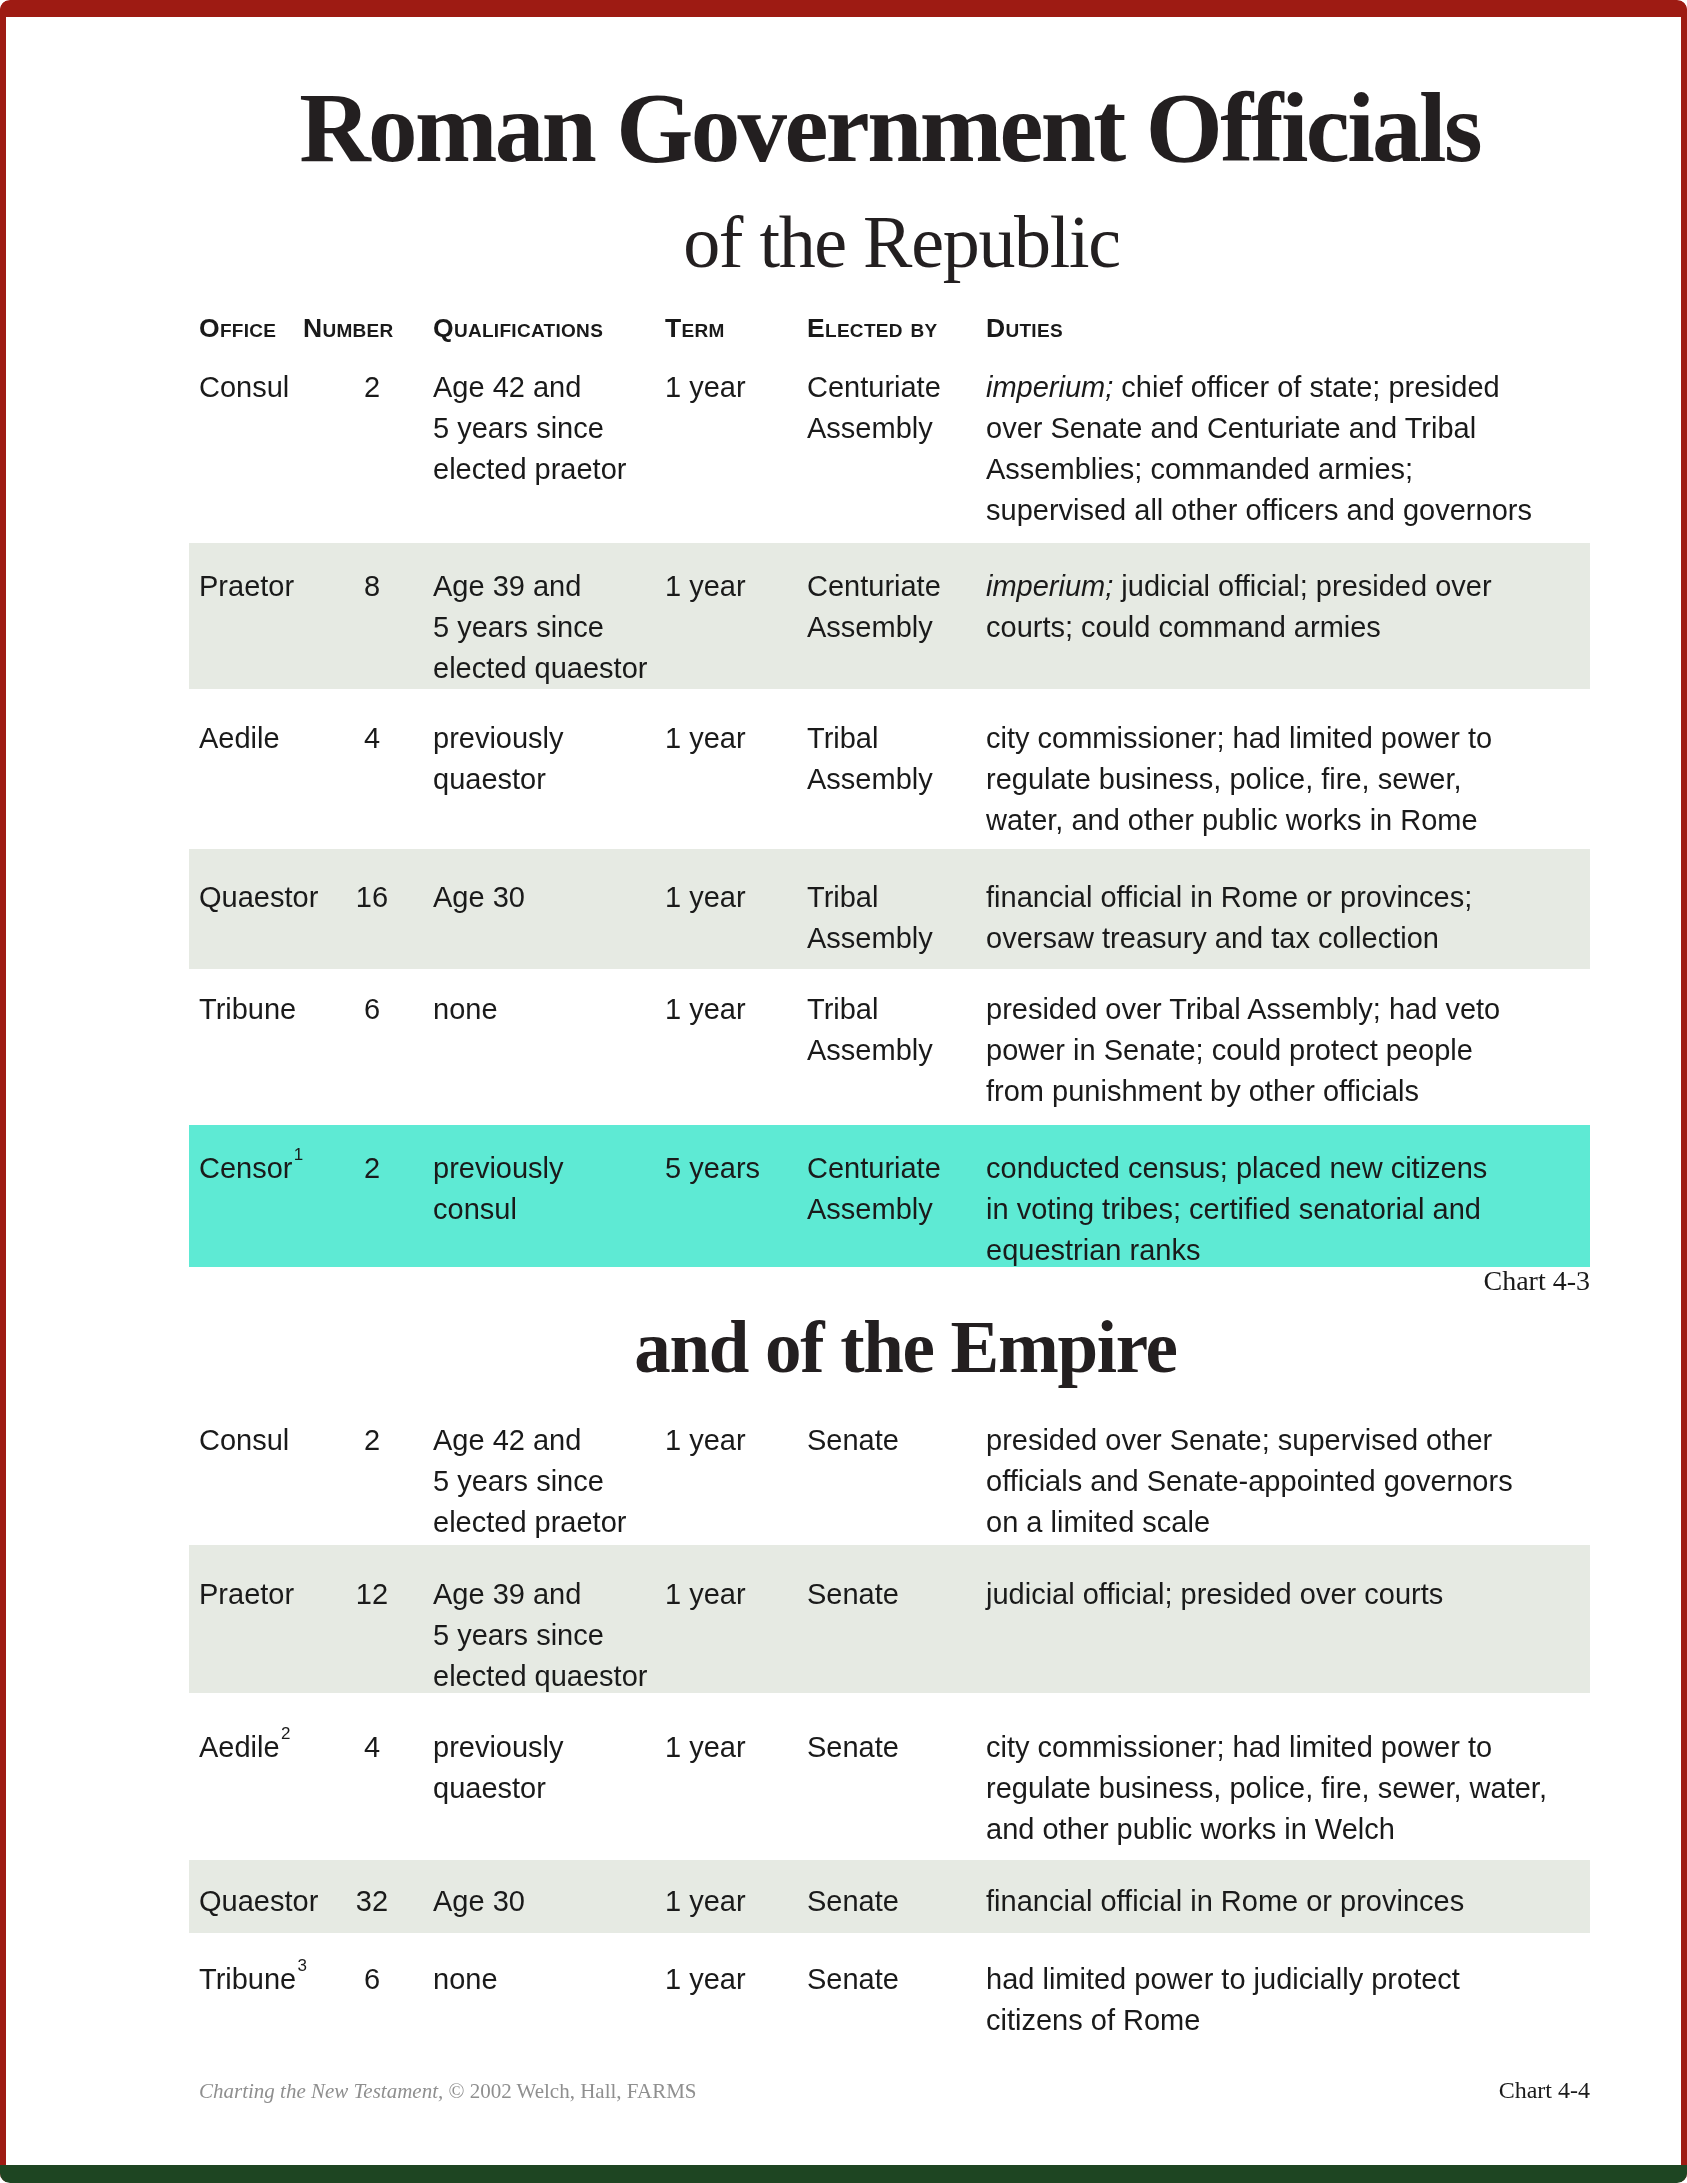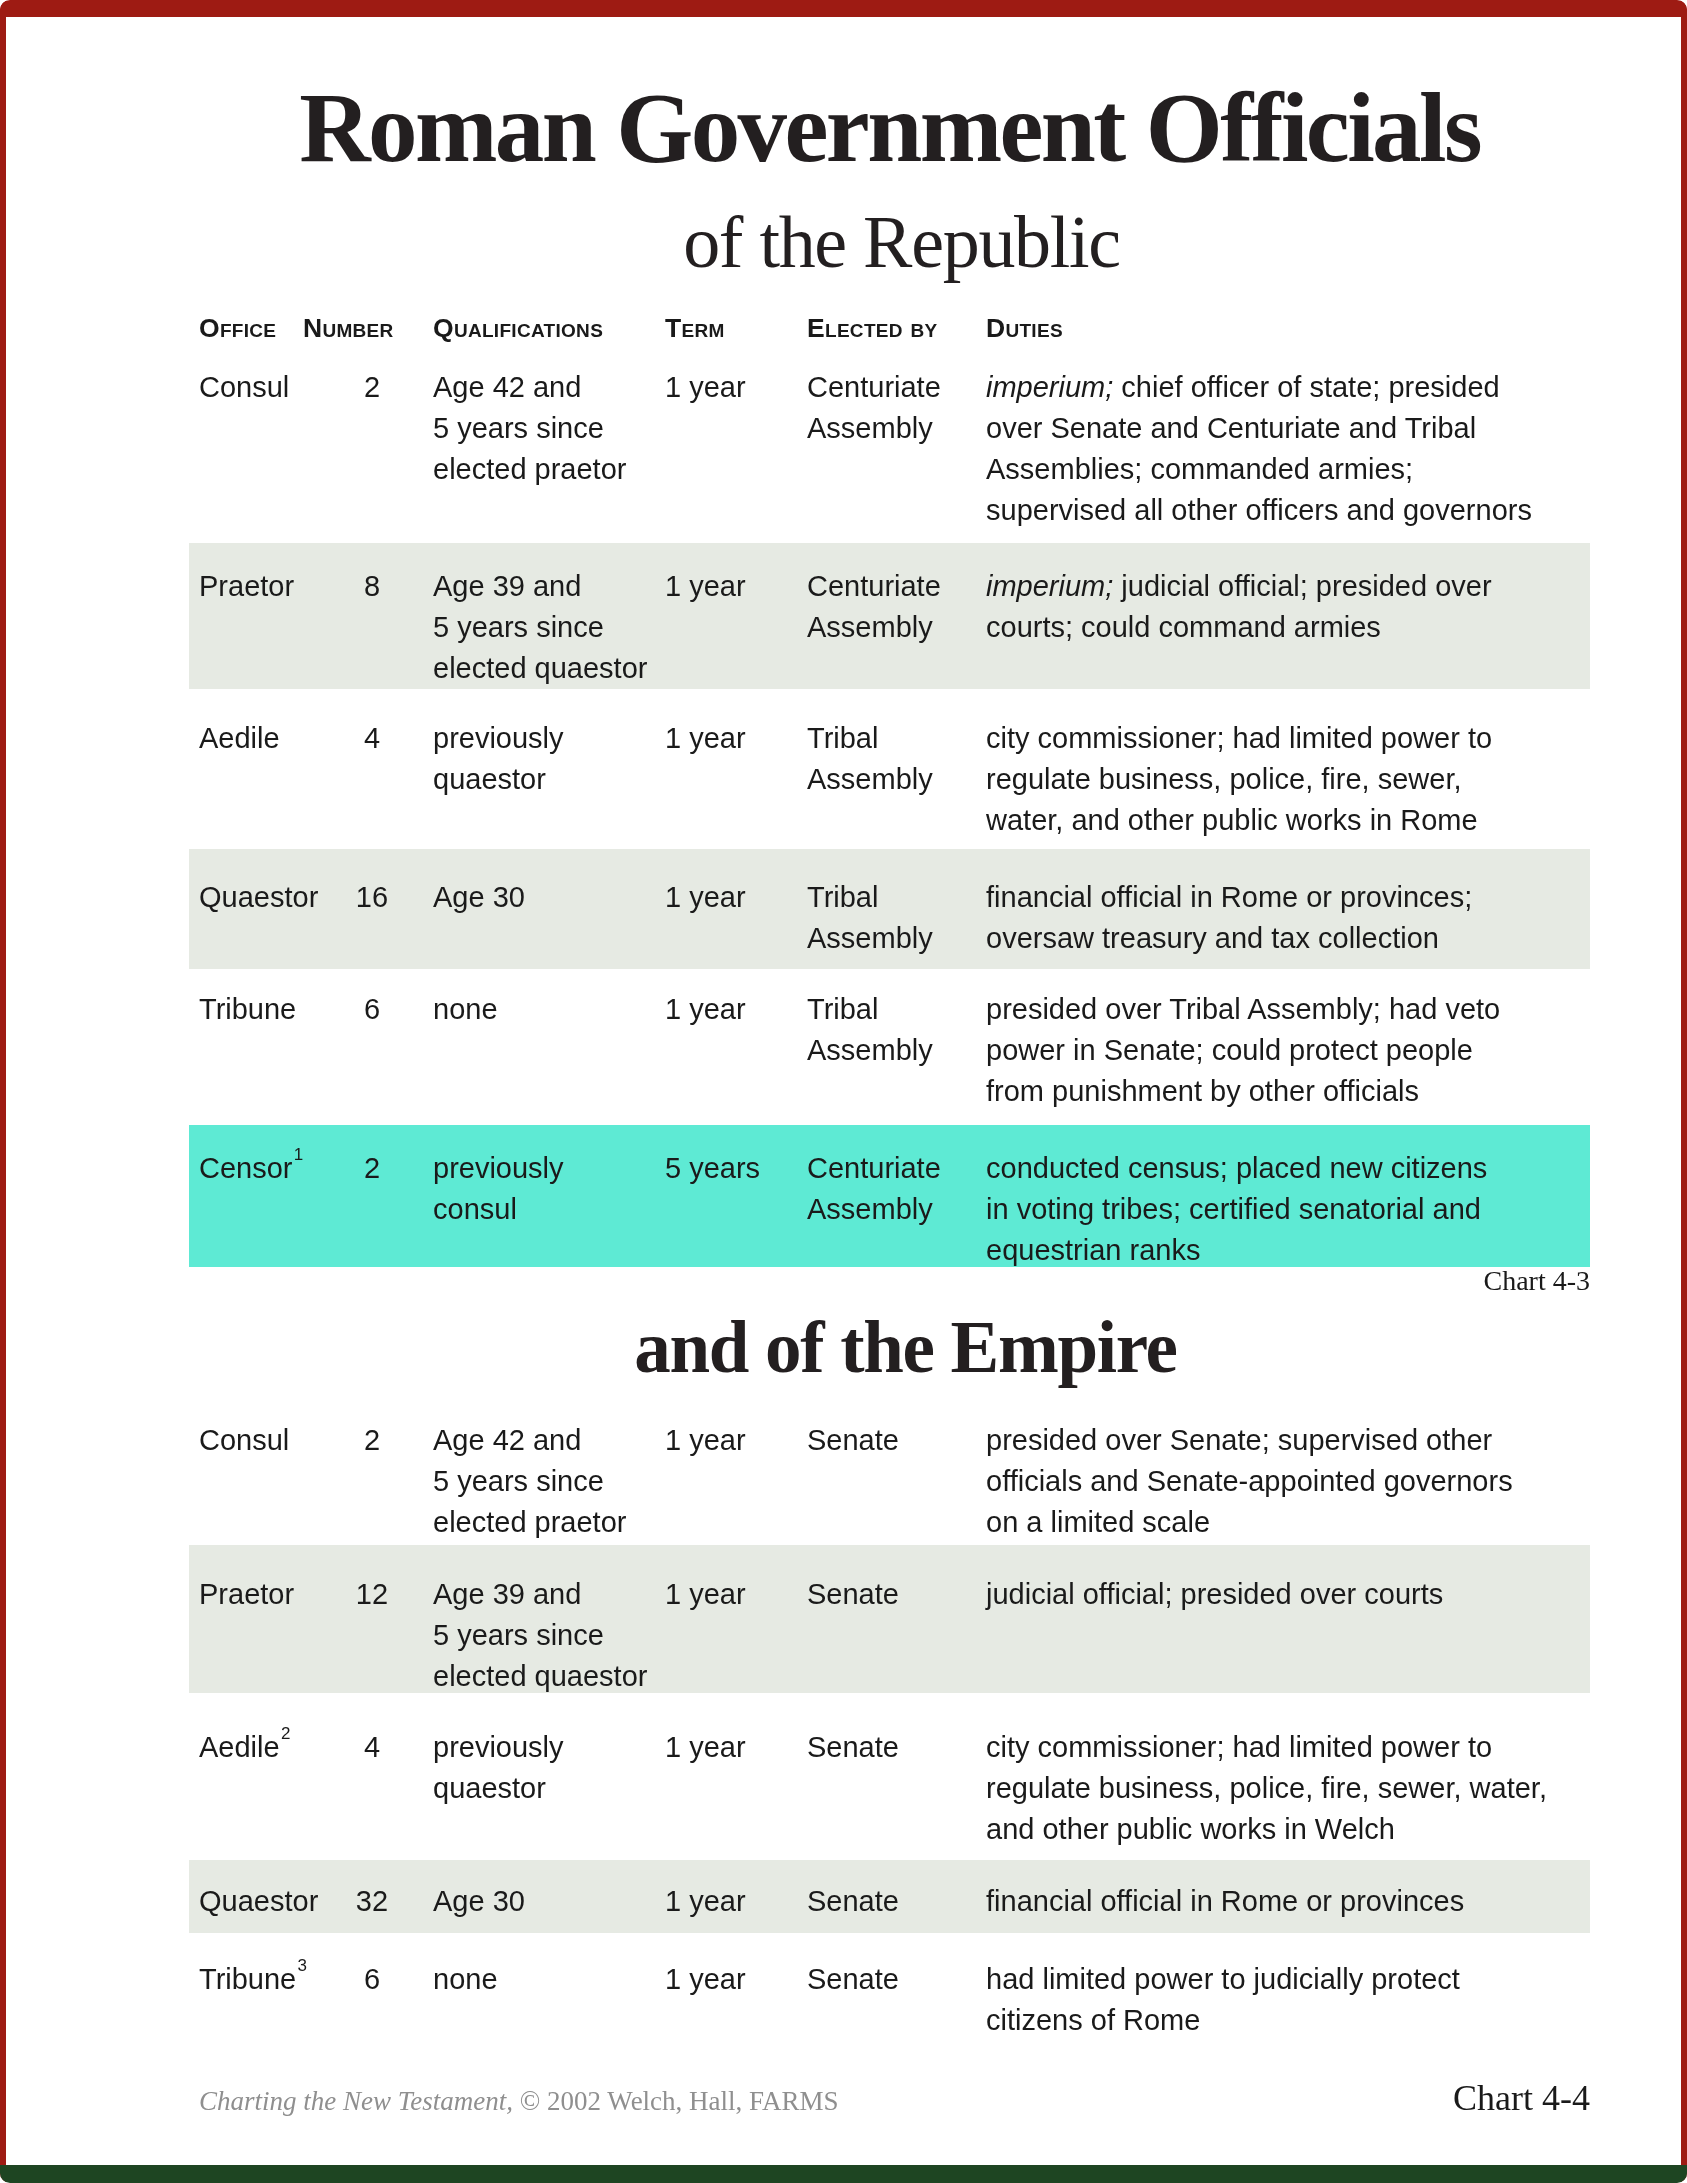--- a/index.html
+++ b/index.html
@@ -57,23 +57,23 @@
 
   
   .chart-label{
     position:absolute;left:189px;top:1265px;width:1401px;text-align:right;
     font-family:"Liberation Serif", serif;font-size:28px;color:#1a1a1a;
   }
   .footer{
     position:absolute;left:189px;top:2077px;width:1401px;display:flex;
     justify-content:space-between;align-items:baseline;padding-left:10px;box-sizing:border-box;
   }
-  .footer-left{font-family:"Liberation Serif", serif;font-size:27px;color:#8f8f8f;}
+  .footer-left{font-family:"Liberation Serif", serif;font-size:21px;color:#8f8f8f;}
   .footer-left .f-italic{font-style:italic;}
-  .footer-right{font-family:"Liberation Serif", serif;font-size:36px;color:#1a1a1a;margin-left:12px;}
+  .footer-right{font-family:"Liberation Serif", serif;font-size:24px;color:#1a1a1a;margin-left:12px;}
 </style>
 </head>
 <body>
 
 <div class="page">
   <div class="border-top" style="background-color: rgb(158, 27, 19);"></div>
   <div class="border-left" style="background-color: rgb(158, 27, 19);"></div>
   <div class="border-right" style="background-color: rgb(158, 27, 19);"></div>
   <div class="border-bottom" style="background-color: rgb(30, 69, 34);"></div>
 

